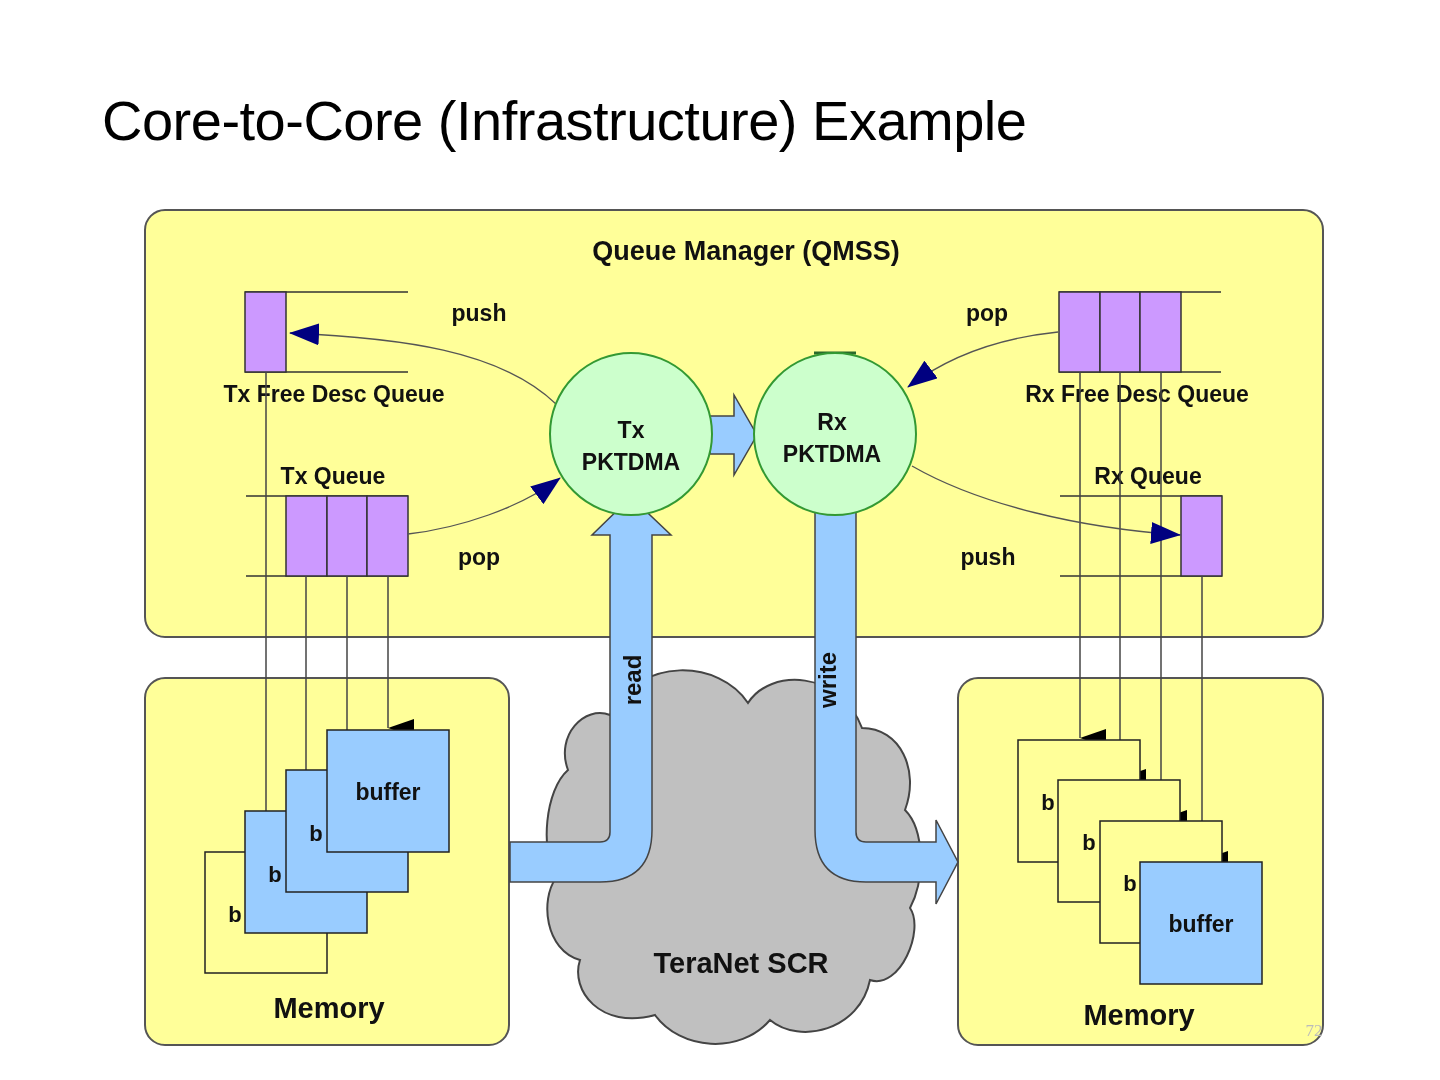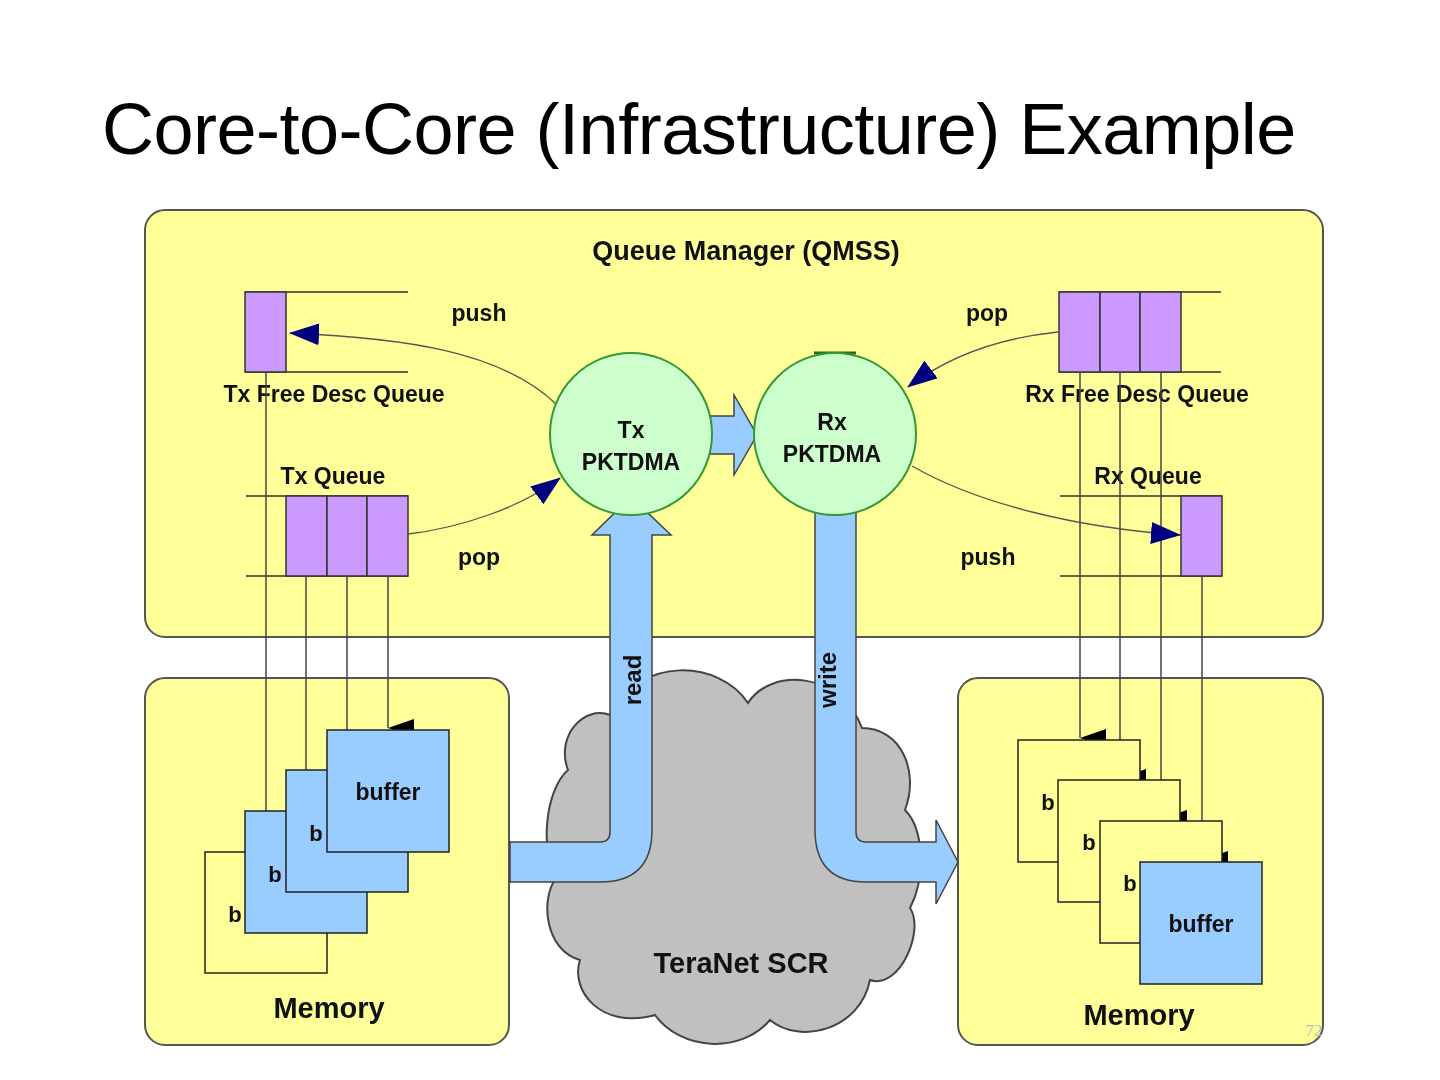--- a/index.html
+++ b/index.html
@@ -1,17 +1,17 @@
 <!DOCTYPE html>
 <html><head>
 <meta charset="utf-8">
 <style>
   html, body { margin: 0; padding: 0; background: #ffffff; }
   body { width: 1440px; height: 1080px; position: relative; overflow: hidden; font-family: "Liberation Sans", sans-serif; }
-  .slide-title { position: absolute; left: 102px; top: 88px; font-family: "Liberation Sans", sans-serif; font-size: 72px; color: #000; font-weight: normal; letter-spacing: -0.5px; white-space: nowrap; }
+  .slide-title { position: absolute; left: 102px; top: 88px; font-family: "Liberation Sans", sans-serif; font-size: 56px; color: #000; font-weight: normal; letter-spacing: -0.5px; white-space: nowrap; }
   svg { position: absolute; left: 0; top: 0; }
   .lbl { font-family: "Liberation Sans", sans-serif; font-weight: bold; fill: #111; }
   .pgnum { font-family: "Liberation Serif", serif; fill: #bbbbbb; }
 </style>
 </head>
 <body>
 
 <div class="slide-title">Core-to-Core (Infrastructure) Example</div>
 
 <svg width="1440" height="1080" viewBox="0 0 1440 1080">

